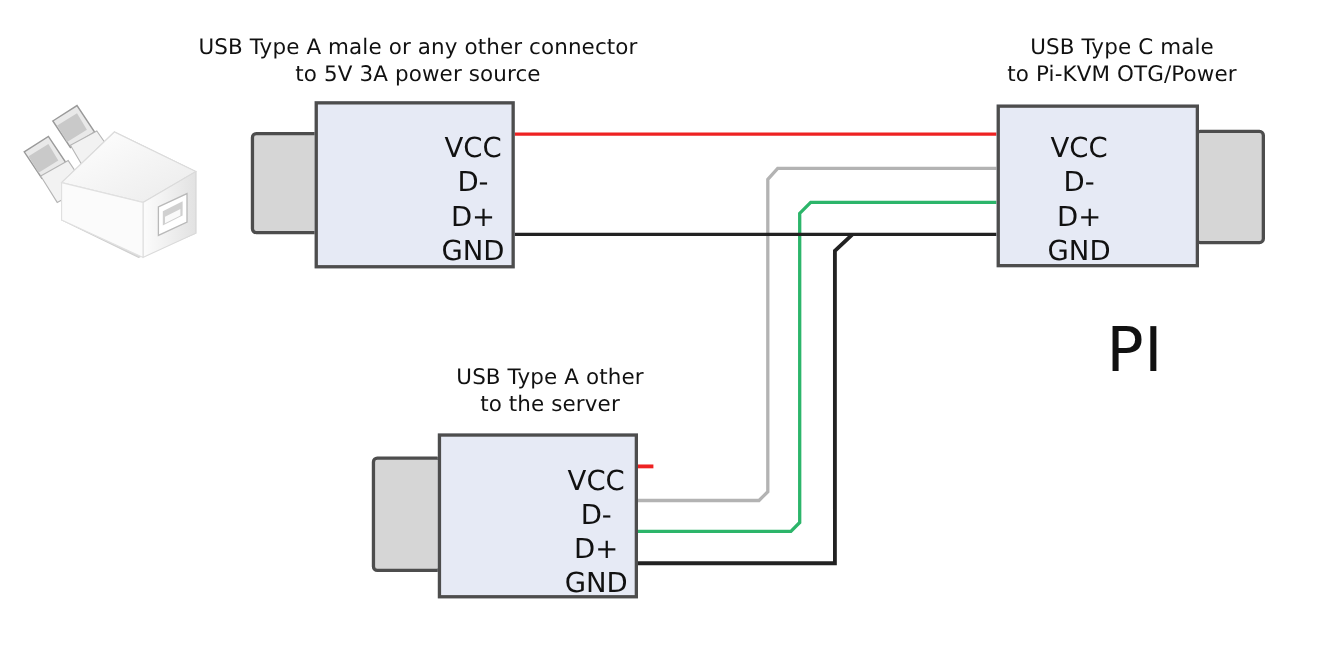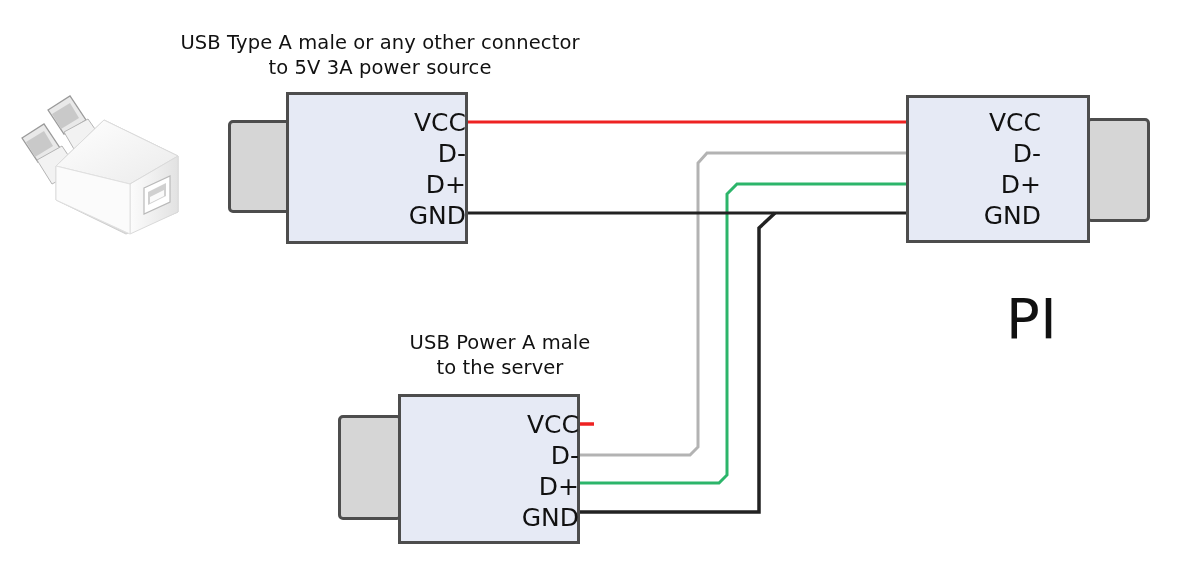--- a/index.html
+++ b/index.html
@@ -11,21 +11,21 @@
        text-align:center;white-space:pre-line;letter-spacing:0.1px;}
   .biglabel{position:absolute;color:#111;font-size:56px;line-height:58px;
             letter-spacing:0.5px;margin-top:20px;}
   .conn{position:absolute;}
   .conn .body{position:absolute;background:#e6eaf5;border:3px solid #4d4d4d;
               box-sizing:border-box;}
   .conn .tab{position:absolute;background:#d6d6d6;border:3px solid #4d4d4d;
              box-sizing:border-box;border-radius:5px;}
   .pins{position:absolute;font-size:25px;line-height:31px;color:#111;}
   .pins div{height:31px;}
-  .pins.left-al{text-align:right;}
+  .pins.left-al{text-align:center;margin-top:12px;}
   .charger{position:absolute;}
 </style>
 </head>
 <body>
 
 <div id="stage">
 
   <svg id="wires" viewBox="0 0 1201 588">
 
     <path d="M467,122 L906,122" fill="none" stroke="#ee2222" stroke-width="3"></path>
@@ -78,22 +78,24 @@
         <polygon points="136,126 162,114 162,140 136,152" fill="#ffffff" stroke="#b9b9b9" stroke-width="1.2"></polygon>
         <polygon points="140,130 158,121 158,134 140,143" fill="#d0d0d0"></polygon>
         <polygon points="142,135 156,128 156,134 142,141" fill="#fafafa"></polygon>
       </g>
     </svg>
   </div>
 
   <div class="cap" style="left:110px;top:30px;width:540px;">USB Type A male or any other connector
 to 5V 3A power source</div>
 
+  <div class="cap" style="left:855px;top:30px;width:330px;">USB Type C male
+to Pi-KVM OTG/Power</div>
 
-  <div class="cap" style="left:355px;top:330px;width:290px;">USB Power A male
+  <div class="cap" style="left:355px;top:330px;width:290px;">USB Type A other
 to the server</div>
 
   <div class="biglabel" style="left:1006px;top:270px;">PI</div>
 
   <div class="conn">
     <div class="tab" style="left:228px;top:120px;width:66px;height:93px;"></div>
     <div class="body" style="left:286px;top:92px;width:182px;height:152px;"></div>
     <div class="pins left-al" style="left:394px;top:107px;width:72px;">
       <div>VCC</div>
       <div>D-</div>

